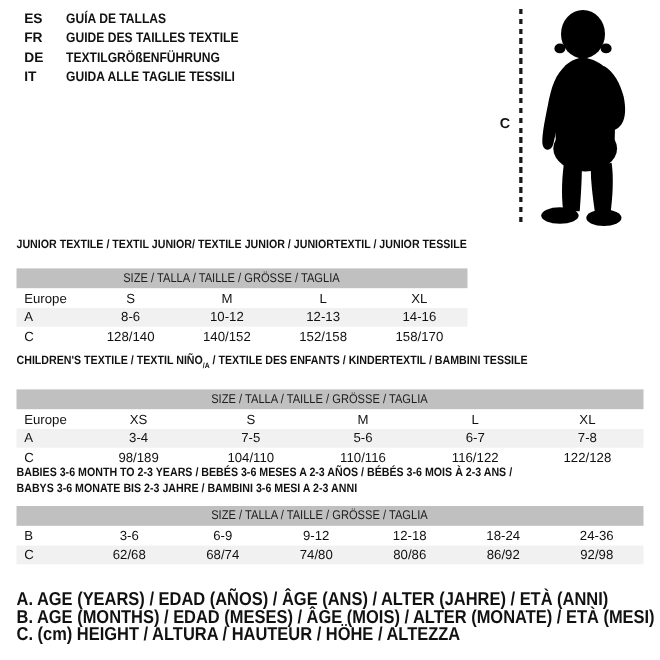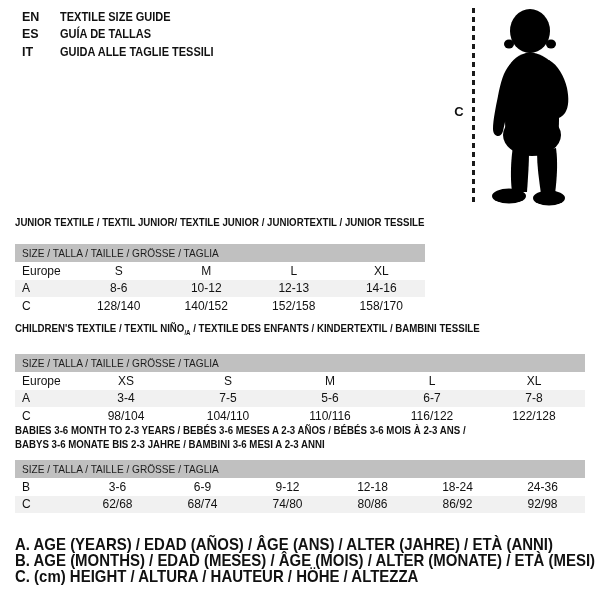--- a/index.html
+++ b/index.html
@@ -15,44 +15,48 @@
   
   .measure-line { position:absolute; left:472px; top:8px; width:3px; height:198px;
     background:repeating-linear-gradient(to bottom,#1a1a1a 0 5px,transparent 5px 9px); }
   .figure-label { position:absolute; left:450px; top:104px; width:18px; text-align:center;
     font-weight:700; font-size:13px; }
   .baby-svg { position:absolute; left:482px; top:8px; width:96px; height:200px; }
   
   .tbl { position:absolute; left:15px; }
   .tbl-title { margin:0; font-size:11px; line-height:14px; font-weight:700; }
   .tbl-bar { height:18px; margin-top:14px; background:#c0c0c0; font-size:11.5px;
-    line-height:18px; padding-left:7px; box-sizing:border-box; color:#1d1d1d; }
+    line-height:18px; padding-left:7px; box-sizing:border-box; color:#1d1d1d;text-align:center; }
   .tbl-bar.tight { margin-top:9px; }
   .tbl-row { display:flex; height:17.5px; align-items:center; font-size:12px; }
   .lbl { width:60px; flex:0 0 60px; padding-left:7px; box-sizing:border-box; }
   .cell { flex:1; text-align:center; }
   .shaded { background:#f1f1f1; }
   .sub { font-size:7px; vertical-align:sub; }
   
   .footnotes { position:absolute; left:15px; top:537px; font-size:17px; font-weight:700; line-height:16px; }
   .footnote { display:block; }
 </style>
 </head>
 <body>
 
 <div class="canvas">
 
   <div class="lang-list">
     <div class="lang-row">
-      <span class="lang-code">EN</span>
-      <span class="cond">TEXTILE SIZE GUIDE</span>
+      <span class="lang-code">ES</span>
+      <span class="cond">GUÍA DE TALLAS</span>
     </div>
     <div class="lang-row">
-      <span class="lang-code">ES</span>
-      <span class="cond">GUÍA DE TALLAS</span>
+      <span class="lang-code">FR</span>
+      <span class="cond">GUIDE DES TAILLES TEXTILE</span>
+    </div>
+    <div class="lang-row">
+      <span class="lang-code">DE</span>
+      <span class="cond">TEXTILGRÖßENFÜHRUNG</span>
     </div>
     <div class="lang-row">
       <span class="lang-code">IT</span>
       <span class="cond">GUIDA ALLE TAGLIE TESSILI</span>
     </div>
   </div>
 
   <div class="measure-line"></div>
   <div class="figure-label">C</div>
   <svg class="baby-svg" viewBox="0 0 96 200" aria-hidden="true">
@@ -111,21 +115,21 @@
     <div class="tbl-row shaded">
       <span class="lbl">A</span>
       <span class="cell">3-4</span>
       <span class="cell">7-5</span>
       <span class="cell">5-6</span>
       <span class="cell">6-7</span>
       <span class="cell">7-8</span>
     </div>
     <div class="tbl-row">
       <span class="lbl">C</span>
-      <span class="cell">98/104</span>
+      <span class="cell">98/189</span>
       <span class="cell">104/110</span>
       <span class="cell">110/116</span>
       <span class="cell">116/122</span>
       <span class="cell">122/128</span>
     </div>
   </section>
 
   <section class="tbl" style="top:423px; width:570px;">
     <div class="tbl-title">
       <span class="cond" style="display:block;">BABIES 3-6 MONTH TO 2-3 YEARS / BEBÉS 3-6 MESES A 2-3 AÑOS / BÉBÉS 3-6 MOIS À 2-3 ANS /</span>

